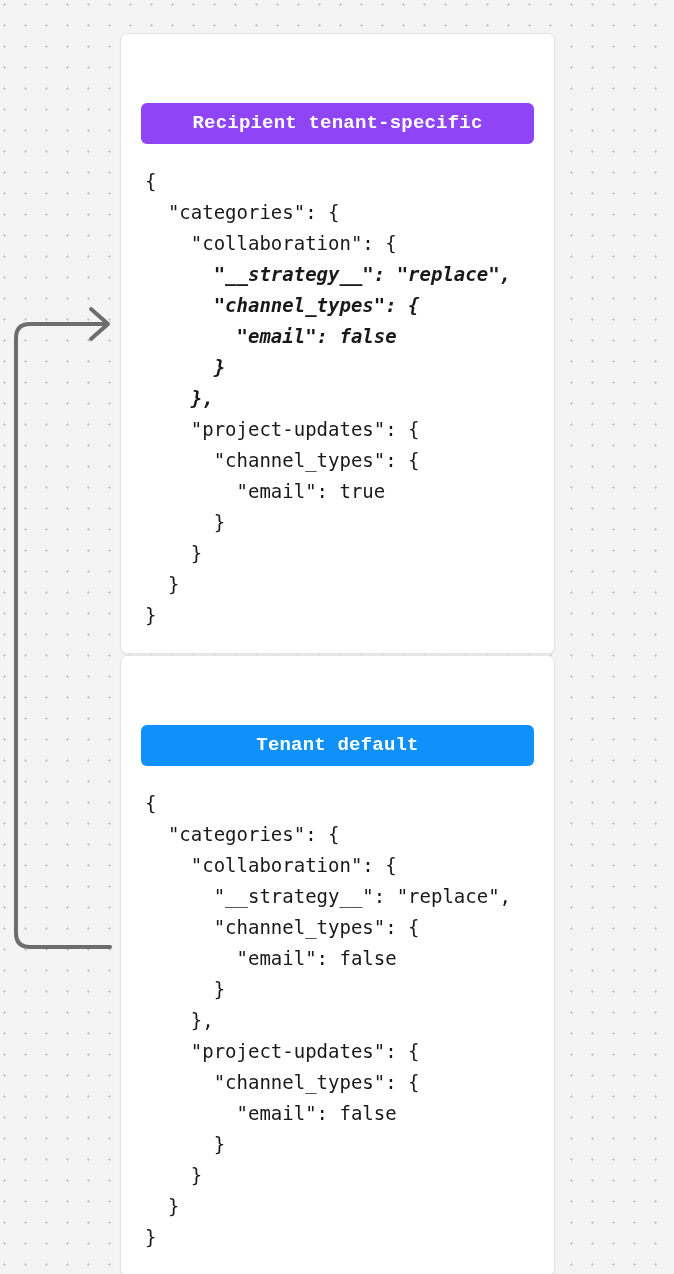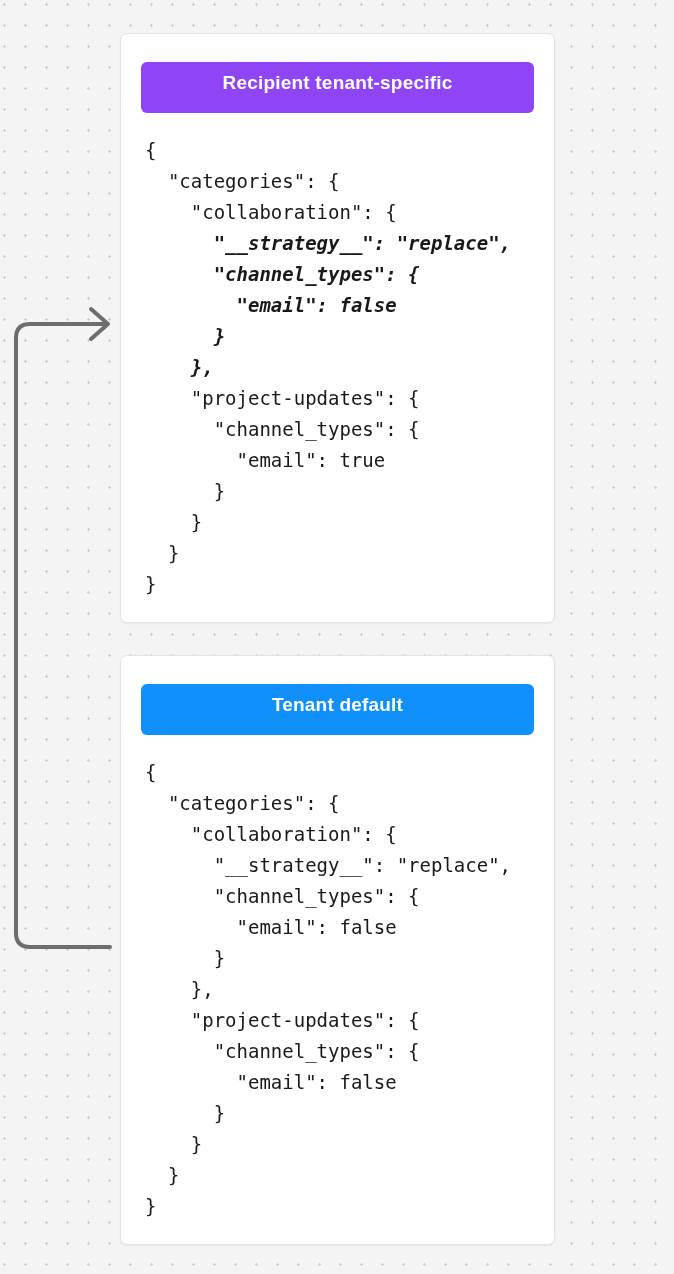--- a/index.html
+++ b/index.html
@@ -38,31 +38,32 @@
     background: #ffffff;
     border: 1px solid #e3e3e3;
     border-radius: 7px;
     box-shadow: 0 1px 2px rgba(0,0,0,0.05);
     padding: 28px 20px 22px 20px;
   }
   #card-recipient { top: 33px; }
   #card-tenant    { top: 655px; }
 
   .card-header {
-    height: 51px;
+    height: 41px;
     line-height: 41px;
     border-radius: 6px;
     text-align: center;
     color: #ffffff;
-    font-family: Liberation Sans, sans-serif;
+    font-family: Liberation Mono, monospace;
     font-size: 19px;
     font-weight: 700;
     letter-spacing: 0.2px;
     margin-bottom: 22px;
     user-select: none;
+    margin-top: 41px;
   }
   .card-header.purple { background: #8f45f6; }
   .card-header.blue   { background: #0f90fb; }
 
   .code-block {
     font-family: "DejaVu Sans Mono", "Liberation Mono", monospace;
     font-size: 19px;
     line-height: 31px;
     color: #191919;
     white-space: pre;

